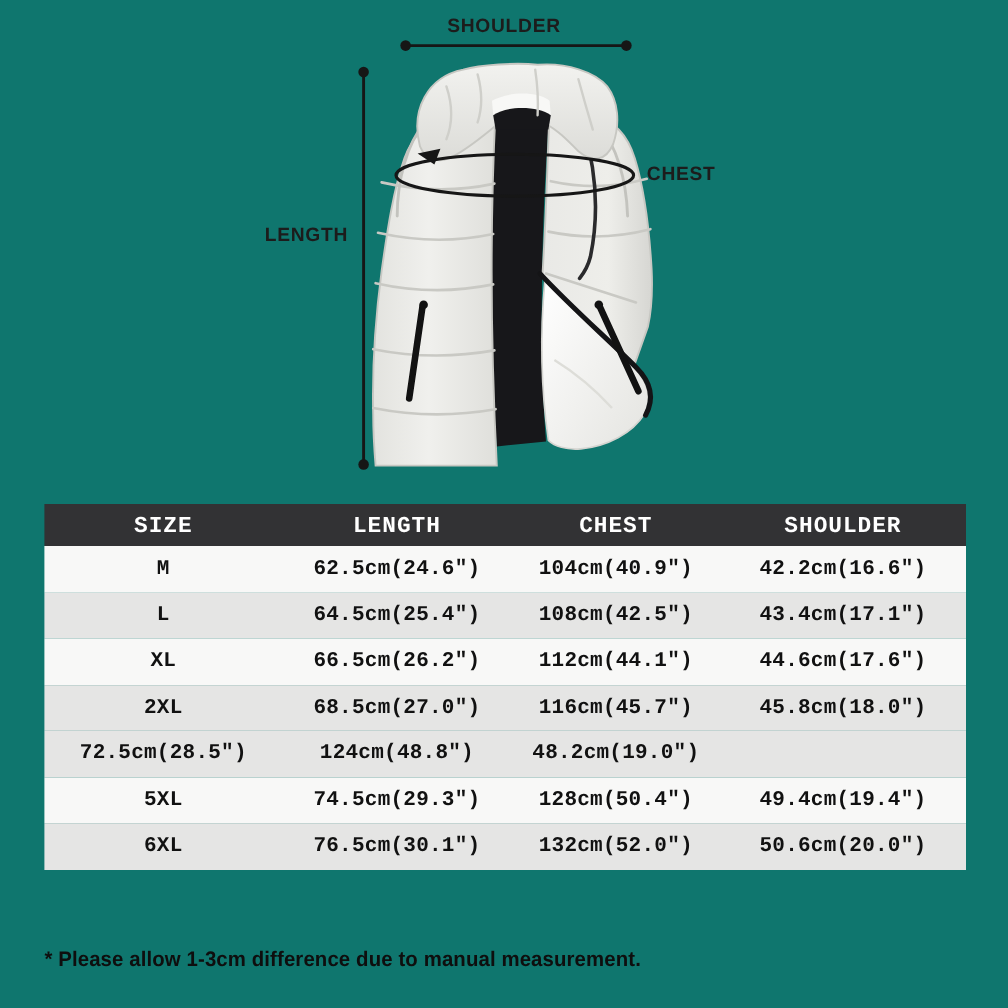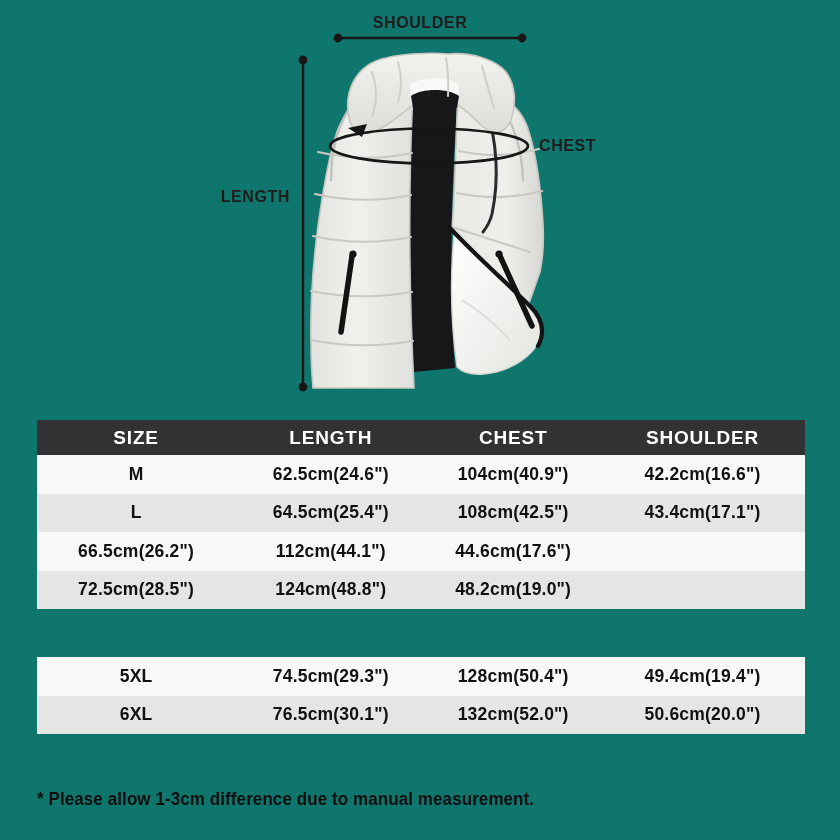--- a/index.html
+++ b/index.html
@@ -30,20 +30,21 @@
     position: absolute;
     left: 37px; top: 420px;
     width: 768px;
     font-weight: 700;
     color: #111111;
   }
   .tr, .thead {
     display: grid;
     grid-template-columns: 25.8% 24.9% 22.6% 26.7%;
     align-items: center;
+    font-family: Liberation Mono, monospace;
   }
   .thead {
     height: 35px;
     font-size: 19px;
     letter-spacing: 0.8px;
   }
   .thead .th { text-align: center; }
   .tr { height: 38.5px; font-size: 17.5px; }
   .td { text-align: center; letter-spacing: 0.2px; }
   
@@ -186,30 +187,37 @@
           <div class="td">104cm(40.9")</div>
           <div class="td">42.2cm(16.6")</div>
         </div>
         <div class="tr" style="background: rgb(229, 229, 228);">
           <div class="td">L</div>
           <div class="td">64.5cm(25.4")</div>
           <div class="td">108cm(42.5")</div>
           <div class="td">43.4cm(17.1")</div>
         </div>
         <div class="tr" style="background: rgb(248, 248, 247);">
+          <div class="td">XL</div>
           <div class="td">66.5cm(26.2")</div>
           <div class="td">112cm(44.1")</div>
           <div class="td">44.6cm(17.6")</div>
         </div>
         <div class="tr" style="background: rgb(229, 229, 228);">
+          <div class="td">2XL</div>
+          <div class="td">68.5cm(27.0")</div>
+          <div class="td">116cm(45.7")</div>
+          <div class="td">45.8cm(18.0")</div>
+        </div>
+        <div class="tr" style="background: rgb(229, 229, 228);">
           <div class="td">72.5cm(28.5")</div>
           <div class="td">124cm(48.8")</div>
           <div class="td">48.2cm(19.0")</div>
         </div>
-        <div class="tr" style="background: rgb(248, 248, 247); margin-top: 48px;">
+        <div class="tr" style="background: rgb(248, 248, 247);">
           <div class="td">5XL</div>
           <div class="td">74.5cm(29.3")</div>
           <div class="td">128cm(50.4")</div>
           <div class="td">49.4cm(19.4")</div>
         </div>
         <div class="tr" style="background: rgb(229, 229, 228);">
           <div class="td">6XL</div>
           <div class="td">76.5cm(30.1")</div>
           <div class="td">132cm(52.0")</div>
           <div class="td">50.6cm(20.0")</div>

